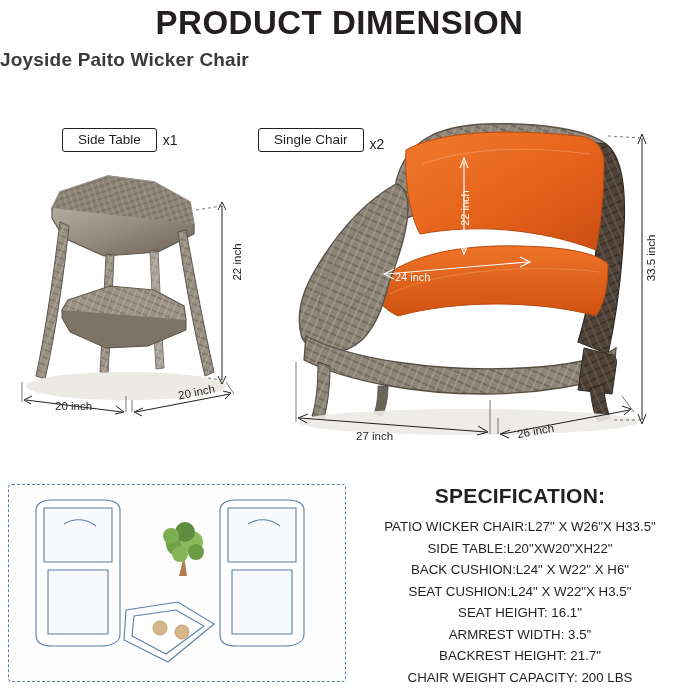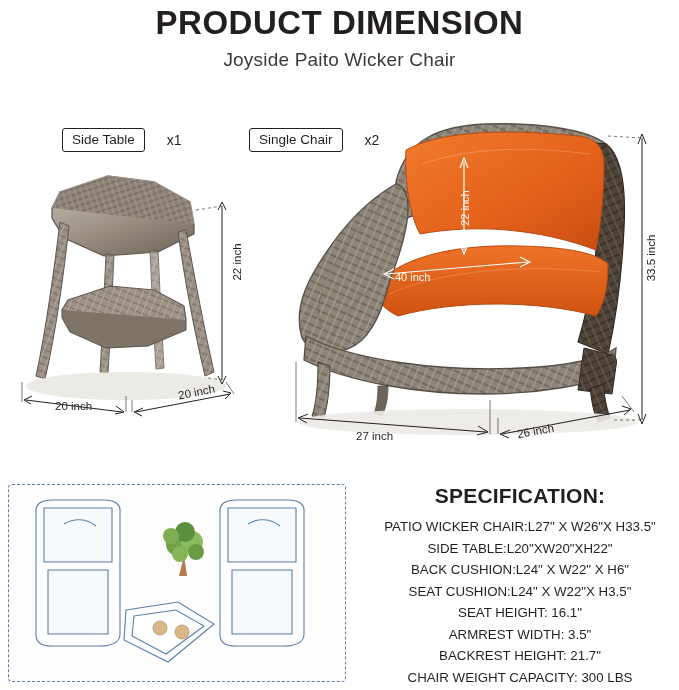--- a/index.html
+++ b/index.html
@@ -17,39 +17,39 @@
   
   .title {
     text-align: center;
     font-size: 33px;
     font-weight: bold;
     letter-spacing: 0.5px;
     margin: 6px 0 0 0;
     line-height: 1.05;
   }
   .subtitle {
-    text-align: center;
+    text-align: left;
     font-size: 19px;
-    font-weight: normal;
+    font-weight: bold;
     color: #3a3a3a;
     margin-top: 8px;
     letter-spacing: 0.2px;
   }
 
   
   .tag-row { position: absolute; display: flex; align-items: center; gap: 6px; }
   .tag {
     border: 1.4px solid #231f20;
     border-radius: 3px;
-    padding: 3px 9px;
+    padding: 3px 15px;
     font-size: 13.5px;
     background: #fff;
     line-height: 1.15;
   }
-  .tag-qty { font-size: 14px; margin-left: 16px; }
+  .tag-qty { font-size: 14px; }
 
   
   .layer { position: absolute; }
 
   .dimlabel {
     position: absolute;
     font-size: 11.5px;
     color: #231f20;
     white-space: nowrap;
   }
@@ -97,21 +97,21 @@
 <body>
 
 <div class="title">PRODUCT DIMENSION</div>
 <div class="subtitle">Joyside Paito Wicker Chair</div>
 
 <div class="tag-row" style="left:62px; top:128px;">
   <span class="tag">Side Table</span>
   <span class="tag-qty">x1</span>
 </div>
 
-<div class="tag-row" style="left:249px; top:128px;">
+<div class="tag-row" style="left:258px; top:128px;align-items:flex-end;">
   <span class="tag">Single Chair</span>
   <span class="tag-qty">x2</span>
 </div>
 
 <svg class="layer" style="left:8px; top:150px;" width="250" height="290" viewBox="0 0 250 290">
   <defs>
     <linearGradient id="wickerLight" x1="0" y1="0" x2="1" y2="1">
       <stop offset="0%" stop-color="#b5aca1"></stop>
       <stop offset="45%" stop-color="#968c80"></stop>
       <stop offset="100%" stop-color="#6e6358"></stop>
@@ -246,21 +246,21 @@
   <path d="M200,322 L210,328 L199,331" fill="none" stroke="#231f20" stroke-width="1"></path>
 
   <line x1="344" y1="292" x2="356" y2="308" stroke="#231f20" stroke-width="0.6"></line>
   <line x1="220" y1="330" x2="220" y2="314" stroke="#231f20" stroke-width="0.6"></line>
   <line x1="224" y1="330" x2="352" y2="306" stroke="#231f20" stroke-width="1"></line>
   <path d="M232,326 L222,330 L231,334" fill="none" stroke="#231f20" stroke-width="1"></path>
   <path d="M344,302 L353,305 L346,311" fill="none" stroke="#231f20" stroke-width="1"></path>
 </svg>
 
 <div class="dimlabel rot orange" style="left:442px; top:202px; width:46px; text-align:center;">22 inch</div>
-<div class="dimlabel orange" style="left:395px; top:271px;">40 inch</div>
+<div class="dimlabel orange" style="left:395px; top:271px;">24 inch</div>
 <div class="dimlabel rot" style="left:620px; top:252px; width:62px; text-align:center;">33.5 inch</div>
 <div class="dimlabel" style="left:356px; top:430px;">27 inch</div>
 <div class="dimlabel" style="left:517px; top:425px; transform:rotate(-10deg);">26 inch</div>
 
 <div class="pkg-box"></div>
 
 <svg class="layer" style="left:8px; top:484px;" width="338" height="198" viewBox="0 0 338 198">
 
   <g stroke="#5b7fa6" stroke-width="1.1" fill="#ffffff">
     <path d="M28,26 C28,20 34,16 44,16 L96,16 C106,16 112,20 112,26 L112,150
@@ -299,15 +299,15 @@
 <div class="spec">
   <div class="spec-title">SPECIFICATION:</div>
   <ul class="spec-list">
     <li>PATIO WICKER CHAIR:L27" X W26"X H33.5"</li>
     <li>SIDE TABLE:L20"XW20"XH22"</li>
     <li>BACK CUSHION:L24" X W22" X H6"</li>
     <li>SEAT CUSHION:L24" X W22"X H3.5"</li>
     <li>SEAT HEIGHT: 16.1"</li>
     <li>ARMREST WIDTH: 3.5"</li>
     <li>BACKREST HEIGHT: 21.7"</li>
-    <li>CHAIR WEIGHT CAPACITY: 300 LBS</li>
+    <li>CHAIR WEIGHT CAPACITY: 200 LBS</li>
   </ul>
 </div>
 
 </body></html>

